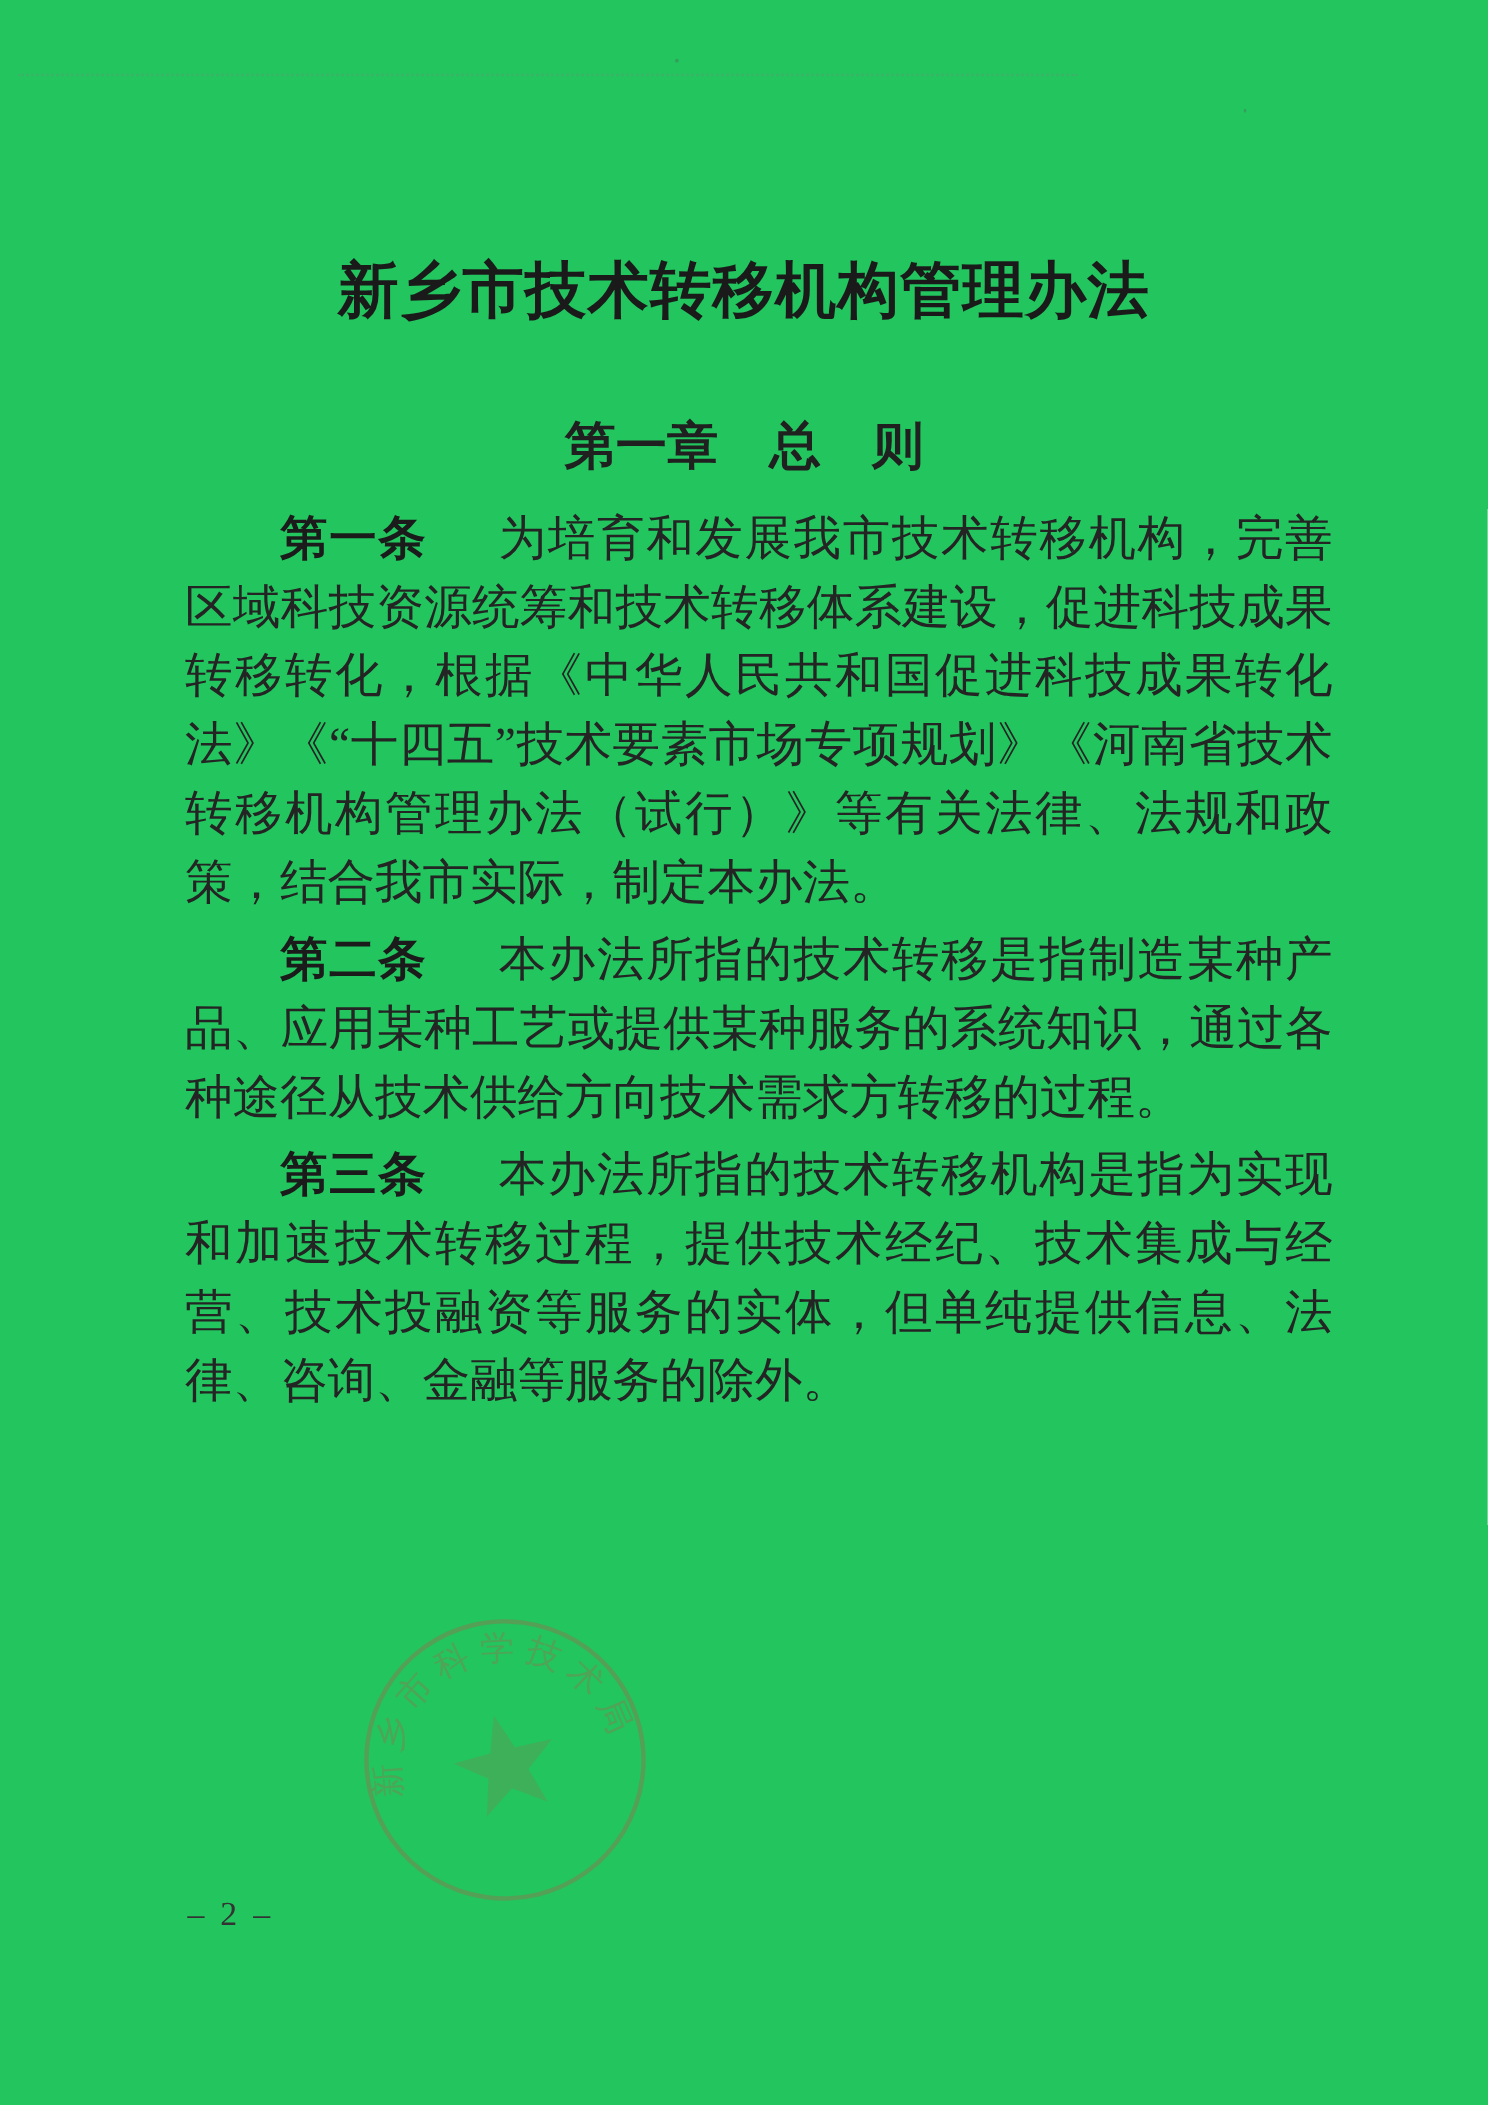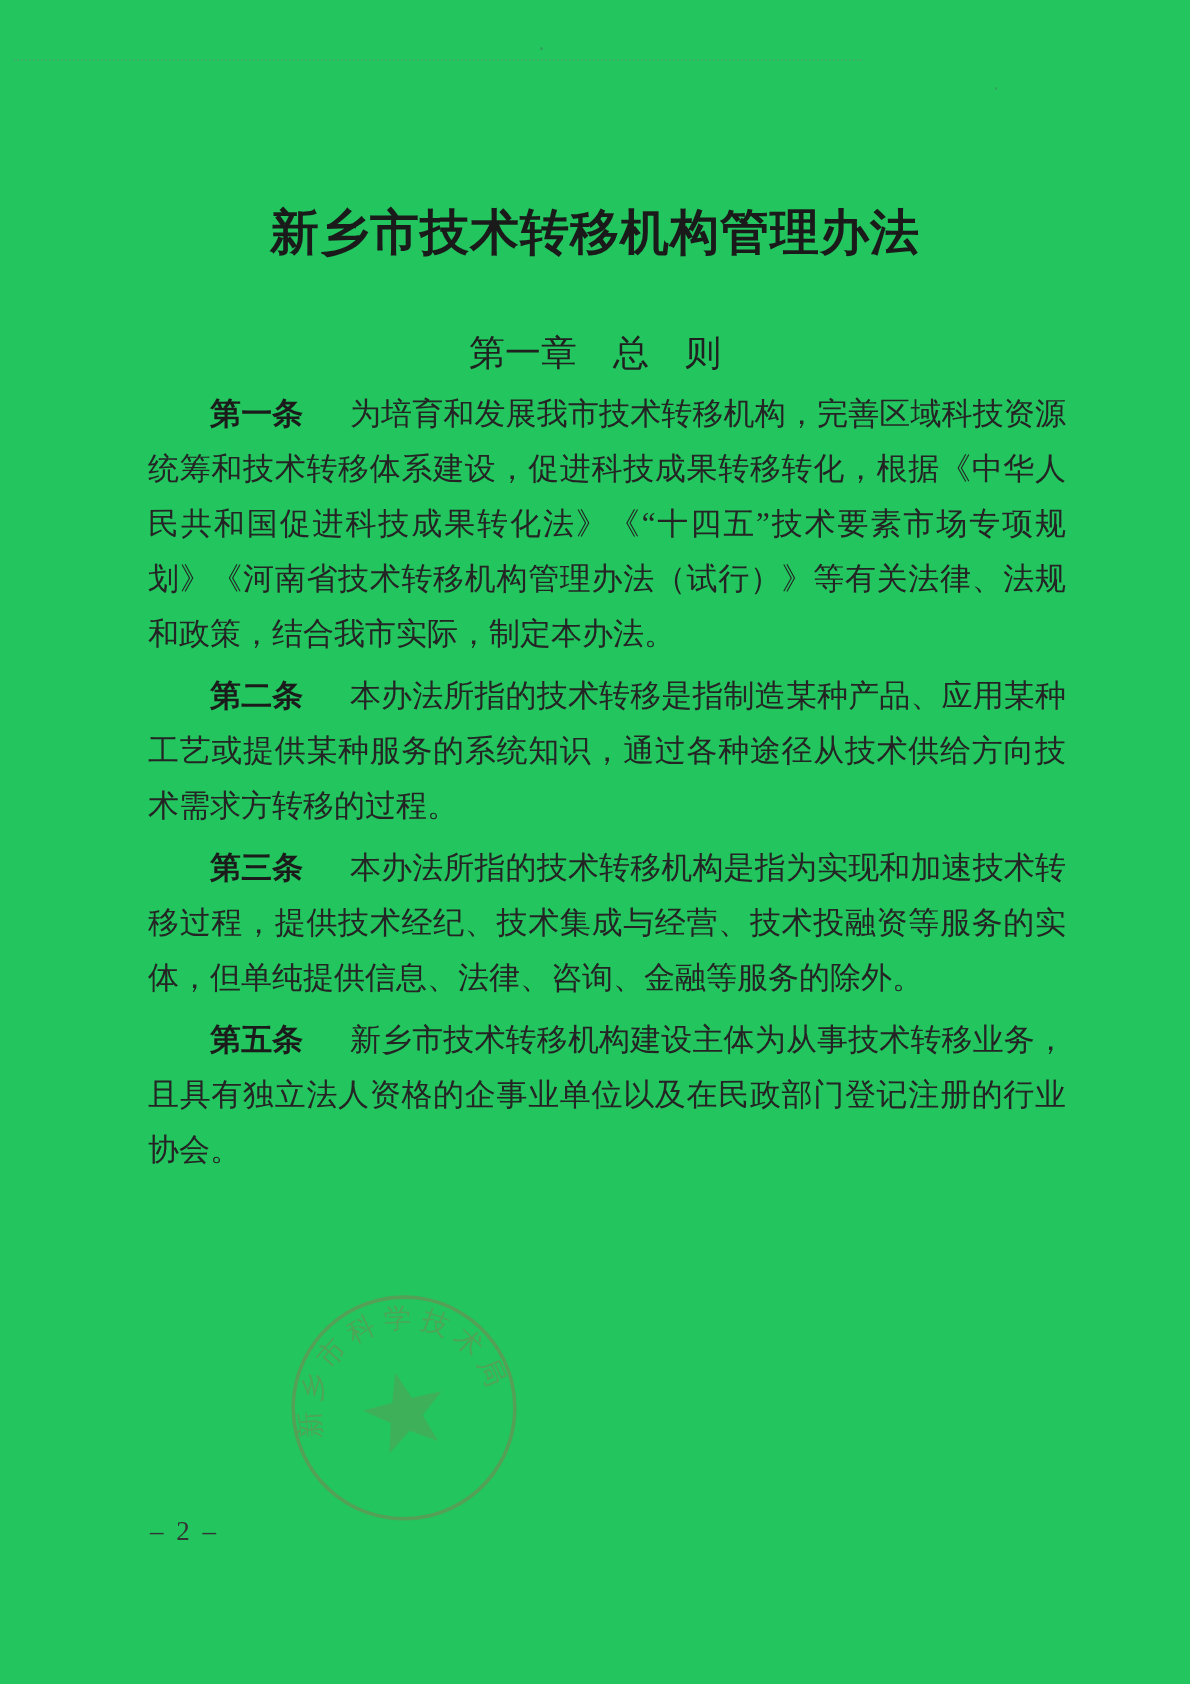--- a/index.html
+++ b/index.html
@@ -23,28 +23,28 @@
     position:absolute; top:200px; left:0; width:100%;
     text-align:center;
     font-size:49px; font-weight:700; letter-spacing:1px;
     color:#1a1a1a;
     font-family:"Liberation Serif", serif;
   }
 
   .chapter-heading {
     position:absolute; top:329px; left:0; width:100%;
     text-align:center;
-    font-size:36px; font-weight:400;
+    font-size:41px; font-weight:700;
     font-family:"Liberation Sans", sans-serif;
     color:#202020;
   }
 
   .content {
-    position:absolute; left:148px; top:386px; width:918px;
-    font-size:31px; line-height:55px;
+    position:absolute; left:148px; top:404px; width:918px;
+    font-size:38px; line-height:55px;
     text-align:justify; text-justify:inter-ideograph;
     color:#242424;
   }
   .content p { margin:0 0 7px 0; text-indent:2em; }
   .art-label {
     font-weight:700;
     font-family:"Liberation Sans", sans-serif;
     color:#1b1b1b;
     margin-right:1.5em;
   }
@@ -73,21 +73,20 @@
   <div class="speck" style="left:995px; top:87px; width:2px; height:3px;"></div>
 
   <div class="doc-title">新乡市技术转移机构管理办法</div>
 
   <div class="chapter-heading">第一章　总　则</div>
 
   <div class="content">
     <p><span class="art-label">第一条</span><span>为培育和发展我市技术转移机构，完善区域科技资源统筹和技术转移体系建设，促进科技成果转移转化，根据《中华人民共和国促进科技成果转化法》《“十四五”技术要素市场专项规划》《河南省技术转移机构管理办法（试行）》等有关法律、法规和政策，结合我市实际，制定本办法。</span></p>
     <p><span class="art-label">第二条</span><span>本办法所指的技术转移是指制造某种产品、应用某种工艺或提供某种服务的系统知识，通过各种途径从技术供给方向技术需求方转移的过程。</span></p>
     <p><span class="art-label">第三条</span><span>本办法所指的技术转移机构是指为实现和加速技术转移过程，提供技术经纪、技术集成与经营、技术投融资等服务的实体，但单纯提供信息、法律、咨询、金融等服务的除外。</span></p>
-    <p><span class="art-label">第五条</span><span>新乡市技术转移机构建设主体为从事技术转移业务，且具有独立法人资格的企事业单位以及在民政部门登记注册的行业协会。</span></p>
   </div>
 
   <svg class="seal" viewBox="0 0 240 240" xmlns="http://www.w3.org/2000/svg">
     <circle cx="120" cy="124" r="109" fill="none" stroke="rgba(191,84,74,0.36)" stroke-width="3.5"></circle>
     <path id="sealArc" d="M 35,130 A 85,85 0 0 1 205,130" fill="none"></path>
     <text font-size="27" letter-spacing="7" fill="rgba(191,84,74,0.32)" font-family="Liberation Serif, serif">
       <textPath href="#sealArc" startOffset="50%" text-anchor="middle">新乡市科学技术局</textPath>
     </text>
     <polygon points="120,88 130,116.2 159.9,117 136.2,135.3 144.7,164 120,147 95.3,164 103.8,135.3 80.1,117 110,116.2" fill="rgba(191,84,74,0.20)"></polygon>
   </svg>

